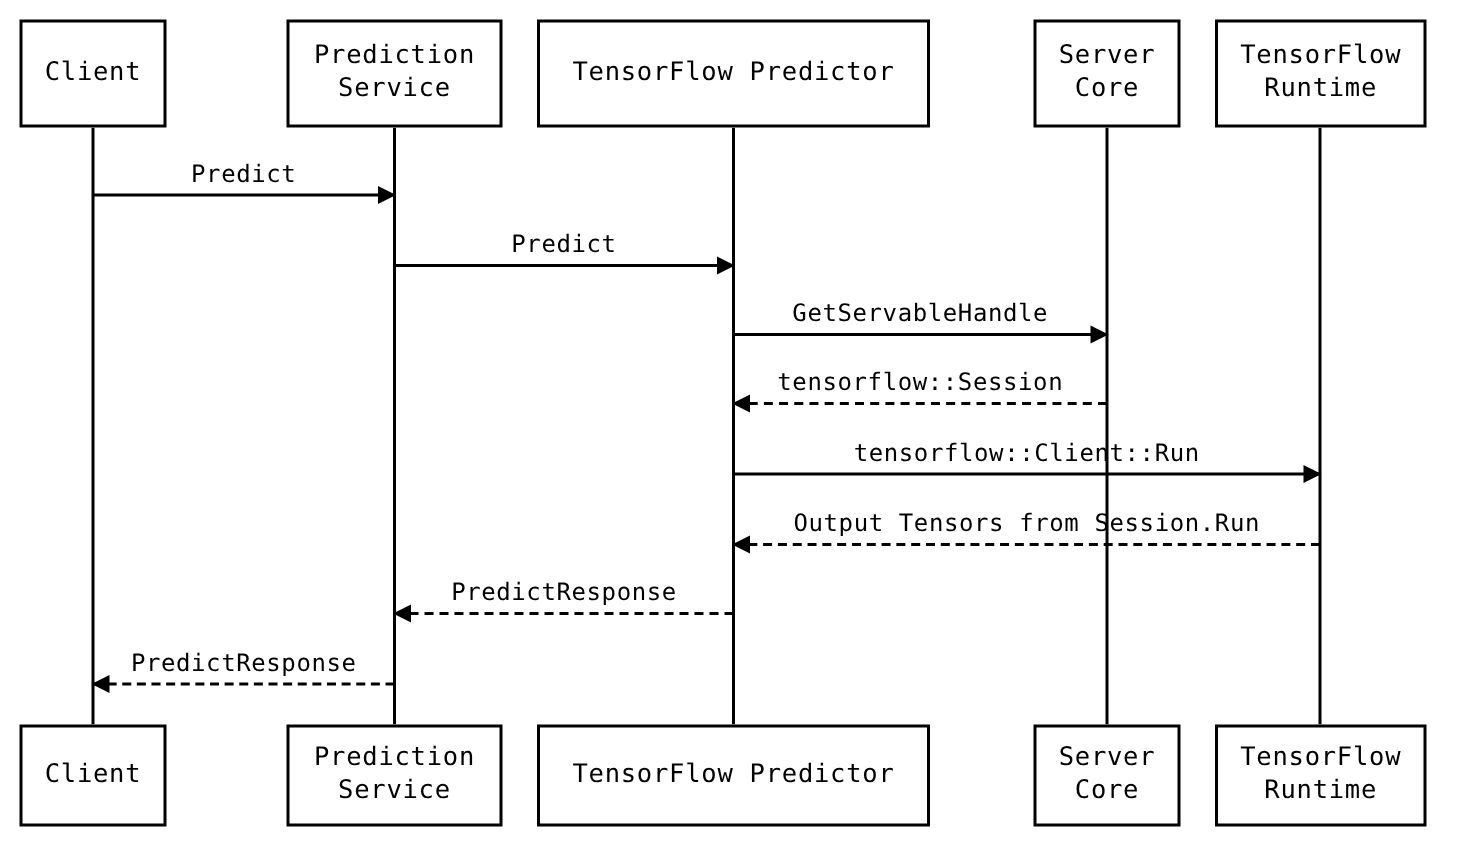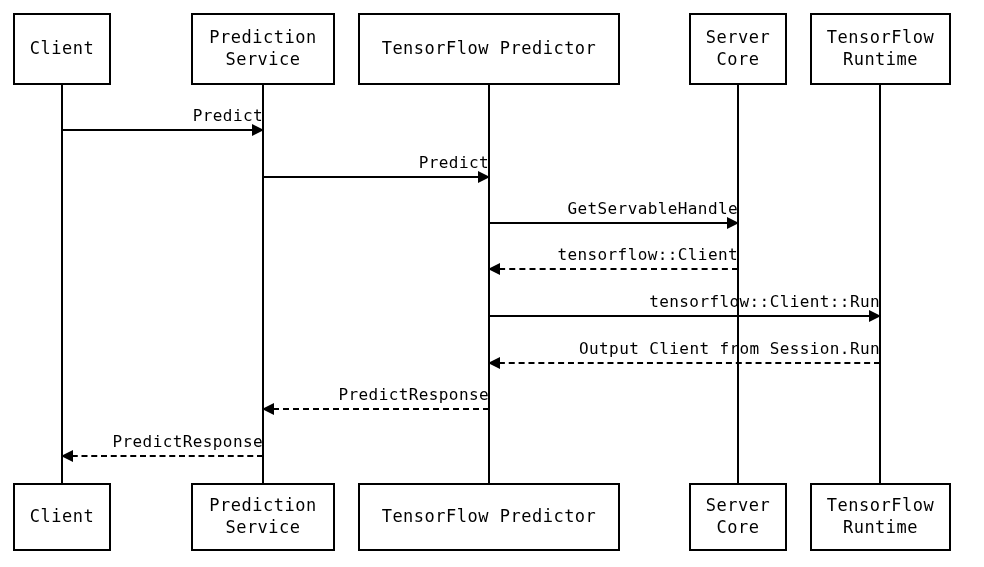--- a/index.html
+++ b/index.html
@@ -74,21 +74,21 @@
     border-left: 12px solid #000000;
   }
   .message.to-left .msg-head {
     left: -1px;
     border-right: 12px solid #000000;
   }
   .msg-label {
     position: absolute;
     bottom: 4px;
     width: 100%;
-    text-align: right;
+    text-align: center;
     font-size: 16px;
     letter-spacing: 0.4px;
     line-height: 1.1;
     white-space: nowrap;
   }
 </style>
 </head>
 <body>
 
 <div id="diagram">
@@ -111,31 +111,31 @@
         <div class="msg-label">Predict</div>
       </div>
       <div class="message to-right" style="left: 489px; top: 222px; width: 249px;">
         <div class="msg-line"></div>
         <div class="msg-head"></div>
         <div class="msg-label">GetServableHandle</div>
       </div>
       <div class="message dashed to-left" style="left: 489px; top: 268px; width: 249px;">
         <div class="msg-line"></div>
         <div class="msg-head"></div>
-        <div class="msg-label">tensorflow::Client</div>
+        <div class="msg-label">tensorflow::Session</div>
       </div>
       <div class="message to-right" style="left: 489px; top: 315px; width: 391px;">
         <div class="msg-line"></div>
         <div class="msg-head"></div>
         <div class="msg-label">tensorflow::Client::Run</div>
       </div>
       <div class="message dashed to-left" style="left: 489px; top: 362px; width: 391px;">
         <div class="msg-line"></div>
         <div class="msg-head"></div>
-        <div class="msg-label">Output Client from Session.Run</div>
+        <div class="msg-label">Output Tensors from Session.Run</div>
       </div>
       <div class="message dashed to-left" style="left: 263px; top: 408px; width: 226px;">
         <div class="msg-line"></div>
         <div class="msg-head"></div>
         <div class="msg-label">PredictResponse</div>
       </div>
       <div class="message dashed to-left" style="left: 62px; top: 455px; width: 201px;">
         <div class="msg-line"></div>
         <div class="msg-head"></div>
         <div class="msg-label">PredictResponse</div>

